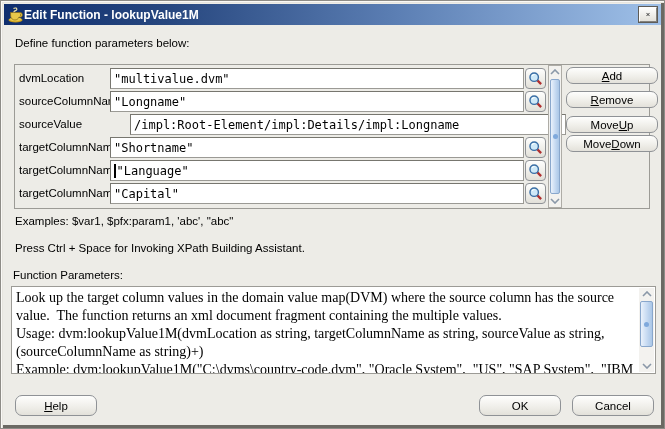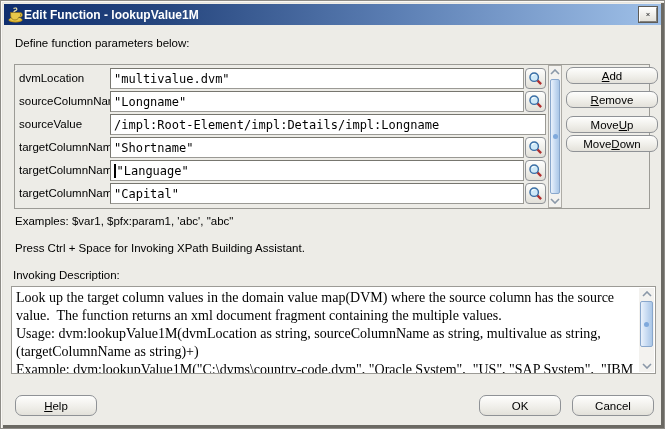--- a/index.html
+++ b/index.html
@@ -35,21 +35,21 @@
   }
   .param-row{position:absolute;left:0;height:21px;width:100%;}
   .param-label{position:absolute;left:4px;top:0;height:21px;line-height:21px;font-size:11.5px;color:#000;white-space:nowrap;}
   .field{
     position:absolute;top:0;height:21px;left:95px;
     background:#fff;border:1px solid #9B9A95;border-top-color:#77766F;border-left-color:#77766F;
     font-family:"DejaVu Sans Mono","Liberation Mono",monospace;font-size:12px;
     display:flex;align-items:center;padding:0 3px;white-space:pre;overflow:hidden;
   }
   .field.w-search{width:414px;}
-  .field.w-full{width:436px;}
+  .field.w-full{width:436px;margin-left:20px;}
   .search-btn{
     position:absolute;left:510px;top:0;width:21px;height:21px;
     border:1px solid #8F9296;border-radius:4px;
     background:linear-gradient(#FEFEFD,#EFEEE9 55%,#E2E0D9);
     display:flex;align-items:center;justify-content:center;padding:0;cursor:default;
   }
   .caret{display:inline-block;width:1.5px;height:14px;background:#000;margin-right:1px;}
 
   .vscroll{position:absolute;background:#F3F2EF;border:1px solid #AEACA6;}
   .vscroll.panel-scroll{left:533px;top:0;width:14px;height:143px;}
@@ -192,27 +192,27 @@
   </div>
 
   <button class="side-btn" style="top:66px;"><u>A</u>dd</button>
   <button class="side-btn" style="top:90px;"><u>R</u>emove</button>
   <button class="side-btn" style="top:115px;">Move <u>U</u>p</button>
   <button class="side-btn" style="top:134px;border-radius:7px;">Move <u>D</u>own</button>
 
   <div class="hint1">Examples: $var1, $pfx:param1, 'abc', "abc"</div>
   <div class="hint2">Press Ctrl + Space for Invoking XPath Building Assistant.</div>
 
-  <div class="desc-label">Invoking Description:</div>
+  <div class="desc-label">Function Parameters:</div>
   <div class="desc-box">
     <div class="desc-text">
       <div>Look up the target column values in the domain value map(DVM) where the source column has the source</div>
       <div>value.  The function returns an xml document fragment containing the multiple values.</div>
-      <div>Usage: dvm:lookupValue1M(dvmLocation as string, sourceColumnName as string, multivalue as string,</div>
-      <div>(targetColumnName as string)+)</div>
+      <div>Usage: dvm:lookupValue1M(dvmLocation as string, targetColumnName as string, sourceValue as string,</div>
+      <div>(sourceColumnName as string)+)</div>
       <div>Example: dvm:lookupValue1M("C:\dvms\country-code.dvm", "Oracle System",  "US", "SAP System",  "IBM</div>
     </div>
     <div class="vscroll desc-scroll">
       <div class="vs-btn up">
         <svg width="10" height="6" viewBox="0 0 10 6">
             <polyline points="1,5 5,1 9,5" stroke="#8A98A8" stroke-width="1.6" fill="none"></polyline>
           </svg>
       </div>
       <div class="vs-thumb" style="top:13px;height:46px;">
           <span class="vs-dot"></span>

